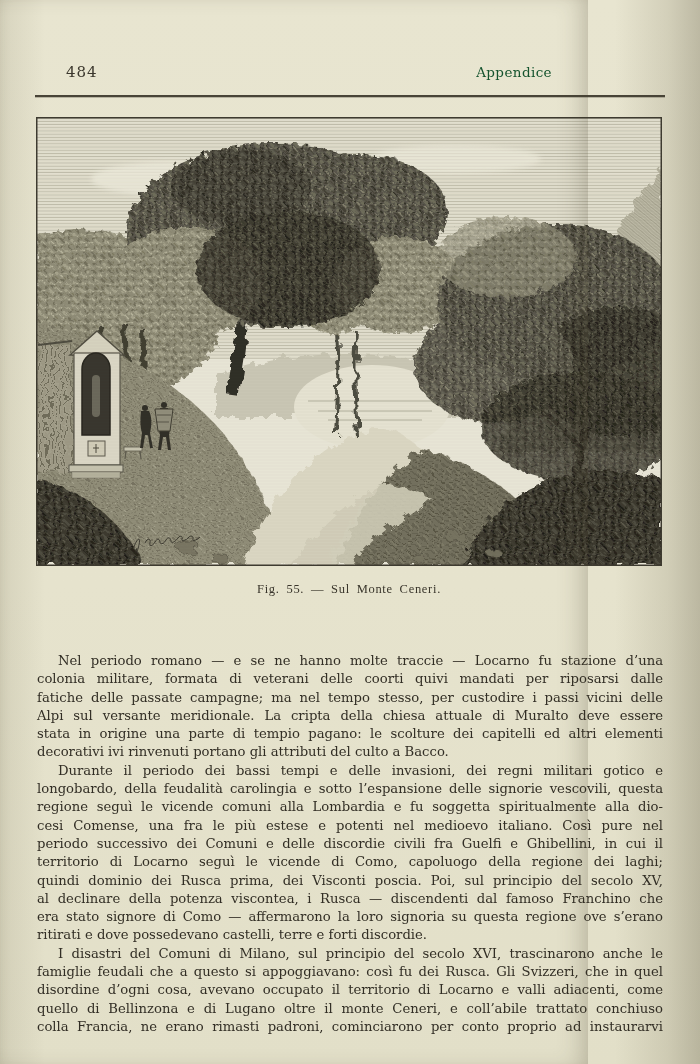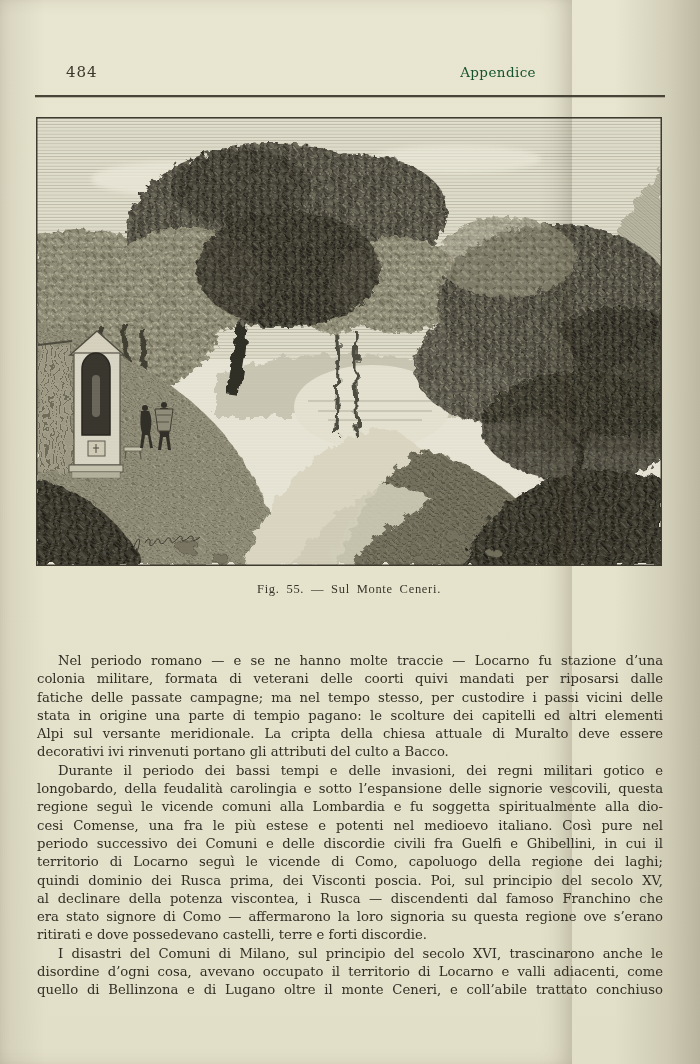--- a/index.html
+++ b/index.html
@@ -4,21 +4,21 @@
 <style>
   html,body{margin:0;padding:0;}
   body{
     width:700px;height:1064px;overflow:hidden;
     font-family:"DejaVu Serif","Liberation Serif",serif;
     color:#332f26;
     background:
       linear-gradient(90deg, rgba(110,104,78,0.14) 0px, rgba(0,0,0,0) 45px, rgba(0,0,0,0) 615px, rgba(100,94,68,0.16) 668px, rgba(88,82,58,0.30) 700px),
       linear-gradient(180deg,#e8e5d0 0%,#e6e3cd 55%,#e2dfc8 100%);
   }
-  .page{position:relative;width:572px;height:1064px;}
+  .page{position:relative;width:572px;height:1064px;padding-left:16px;}
   .page::after{
     content:"";position:absolute;inset:0;pointer-events:none;
     box-shadow:inset -16px 0 26px -12px rgba(70,64,42,0.30), inset 6px 0 14px -9px rgba(70,64,42,0.18);
   }
   .page-header{position:absolute;top:61px;left:36px;right:36px;height:22px;}
   .page-number{position:absolute;left:30px;top:2px;font-size:15px;letter-spacing:1px;color:#3b372d;}
   .running-title{position:absolute;left:0;right:0;top:3px;text-align:right;font-size:13.5px;letter-spacing:0.4px;color:#14532d;}
   .header-rule{position:absolute;top:95px;left:35px;width:630px;height:2px;background:#484437;box-shadow:0 0.5px 0.5px rgba(60,55,40,0.55);}
   .engraving-figure{position:absolute;top:117px;left:36px;width:626px;margin:0;font-family:Liberation Serif, serif;}
   .engraving-frame{width:626px;height:449px;}
@@ -192,36 +192,38 @@
       </svg>
     </div>
     <figcaption class="caption">Fig. 55. — Sul Monte Ceneri.</figcaption>
   </figure>
 
   <main class="body-text">
     <div class="para">
       <div class="line indent">Nel periodo romano — e se ne hanno molte traccie — Locarno fu stazione d’una</div>
       <div class="line">colonia militare, formata di veterani delle coorti quivi mandati per riposarsi dalle</div>
       <div class="line">fatiche delle passate campagne; ma nel tempo stesso, per custodire i passi vicini delle</div>
+      <div class="line">Alpi sul versante meridionale. La cripta della chiesa attuale di Muralto deve essere</div>
       <div class="line">stata in origine una parte di tempio pagano: le scolture dei capitelli ed altri elementi</div>
-      <div class="line">Alpi sul versante meridionale. La cripta della chiesa attuale di Muralto deve essere</div>
       <div class="line last">decorativi ivi rinvenuti portano gli attributi del culto a Bacco.</div>
     </div>
     <div class="para">
       <div class="line indent">Durante il periodo dei bassi tempi e delle invasioni, dei regni militari gotico e</div>
       <div class="line">longobardo, della feudalità carolingia e sotto l’espansione delle signorie vescovili, questa</div>
       <div class="line">regione seguì le vicende comuni alla Lombardia e fu soggetta spiritualmente alla dio-</div>
       <div class="line">cesi Comense, una fra le più estese e potenti nel medioevo italiano. Così pure nel</div>
       <div class="line">periodo successivo dei Comuni e delle discordie civili fra Guelfi e Ghibellini, in cui il</div>
       <div class="line">territorio di Locarno seguì le vicende di Como, capoluogo della regione dei laghi;</div>
       <div class="line">quindi dominio dei Rusca prima, dei Visconti poscia. Poi, sul principio del secolo XV,</div>
       <div class="line">al declinare della potenza viscontea, i Rusca — discendenti dal famoso Franchino che</div>
       <div class="line">era stato signore di Como — affermarono la loro signoria su questa regione ove s’erano</div>
       <div class="line last">ritirati e dove possedevano castelli, terre e forti discordie.</div>
     </div>
     <div class="para">
       <div class="line indent">I disastri del Comuni di Milano, sul principio del secolo XVI, trascinarono anche le</div>
+      <div class="line">famiglie feudali che a questo si appoggiavano: così fu dei Rusca. Gli Svizzeri, che in quel</div>
       <div class="line">disordine d’ogni cosa, avevano occupato il territorio di Locarno e valli adiacenti, come</div>
       <div class="line">quello di Bellinzona e di Lugano oltre il monte Ceneri, e coll’abile trattato conchiuso</div>
+      <div class="line">colla Francia, ne erano rimasti padroni, cominciarono per conto proprio ad instaurarvi</div>
     </div>
   </main>
 
 </div>
 
 </body></html>

